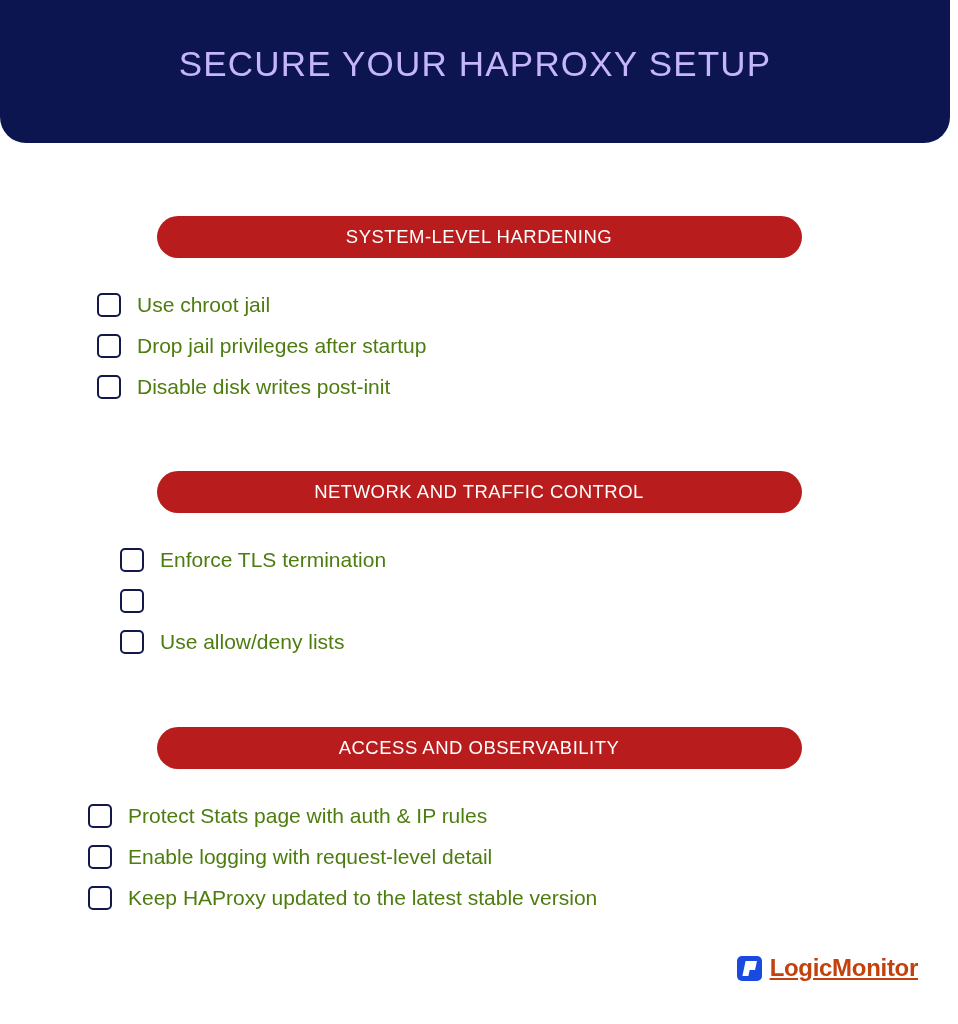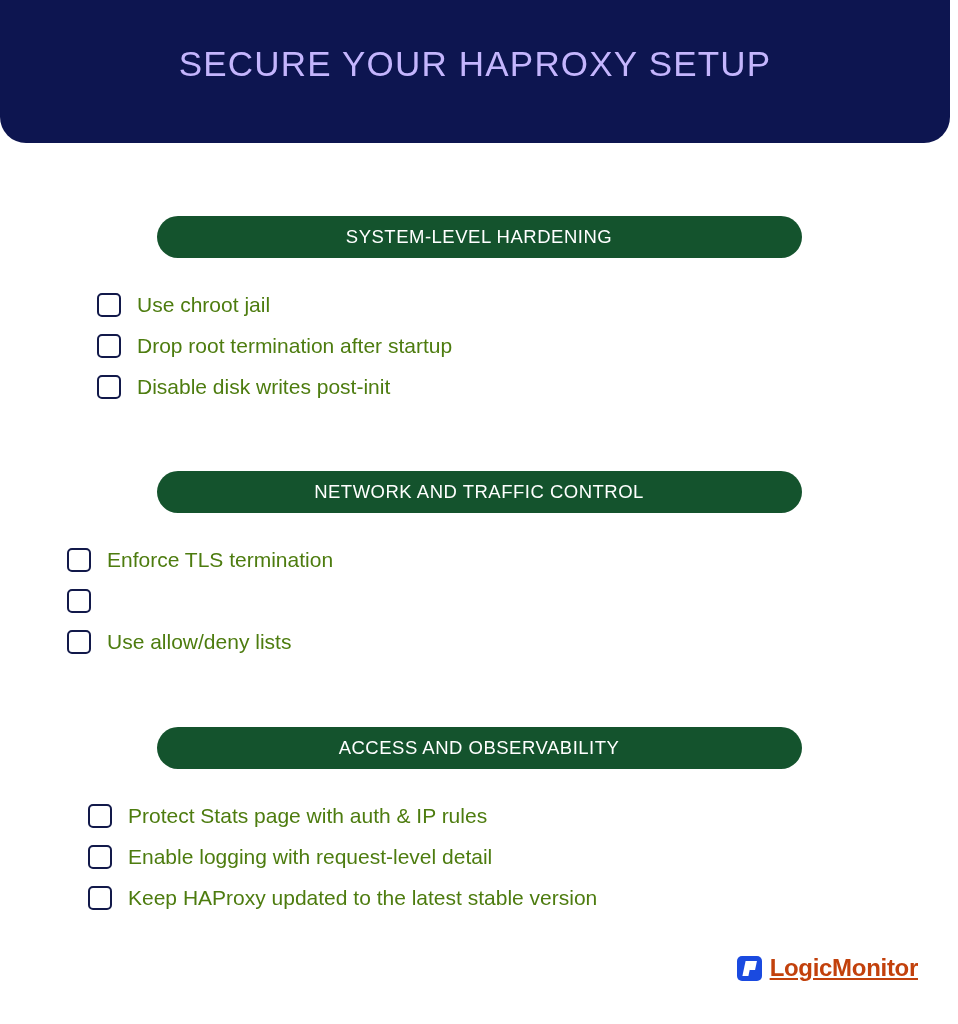--- a/index.html
+++ b/index.html
@@ -49,21 +49,21 @@
   .section {
     position: absolute;
     left: 0;
     width: 958px;
   }
   .section-pill {
     position: relative;
     margin: 0 auto;
     width: 645px;
     height: 42px;
-    background: #14532d;
+    background: #b91c1c;
     border-radius: 21px;
     display: flex;
     align-items: center;
     justify-content: center;
   }
   .section-pill-label {
     color: #ffffff;
     font-size: 18.5px;
     letter-spacing: 0.5px;
     font-weight: 400;
@@ -90,21 +90,21 @@
   .item-label {
     margin-left: 16px;
     font-size: 21px;
     color: #4d7c0f;
     font-weight: 400;
     white-space: nowrap;
   }
 
   
   .indent-a .item { padding-left: 97px; }
-  .indent-b .item { padding-left: 67px; }
+  .indent-b .item { padding-left: 120px; }
   .indent-c .item { padding-left: 88px; }
 
   
   .footer {
     position: absolute;
     right: 40px;
     bottom: 42px;
     display: flex;
     align-items: center;
   }
@@ -157,21 +157,21 @@
     <div class="section-pill">
       <span class="section-pill-label">SYSTEM-LEVEL HARDENING</span>
     </div>
     <div class="items indent-a">
       <div class="item">
         <span class="checkbox"></span>
         <span class="item-label">Use chroot jail</span>
       </div>
       <div class="item">
         <span class="checkbox"></span>
-        <span class="item-label">Drop root termination after startup</span>
+        <span class="item-label">Drop jail privileges after startup</span>
       </div>
       <div class="item">
         <span class="checkbox"></span>
         <span class="item-label">Disable disk writes post-init</span>
       </div>
     </div>
   </div>
 
   <div class="section" style="top: 471px;">
     <div class="section-pill">

